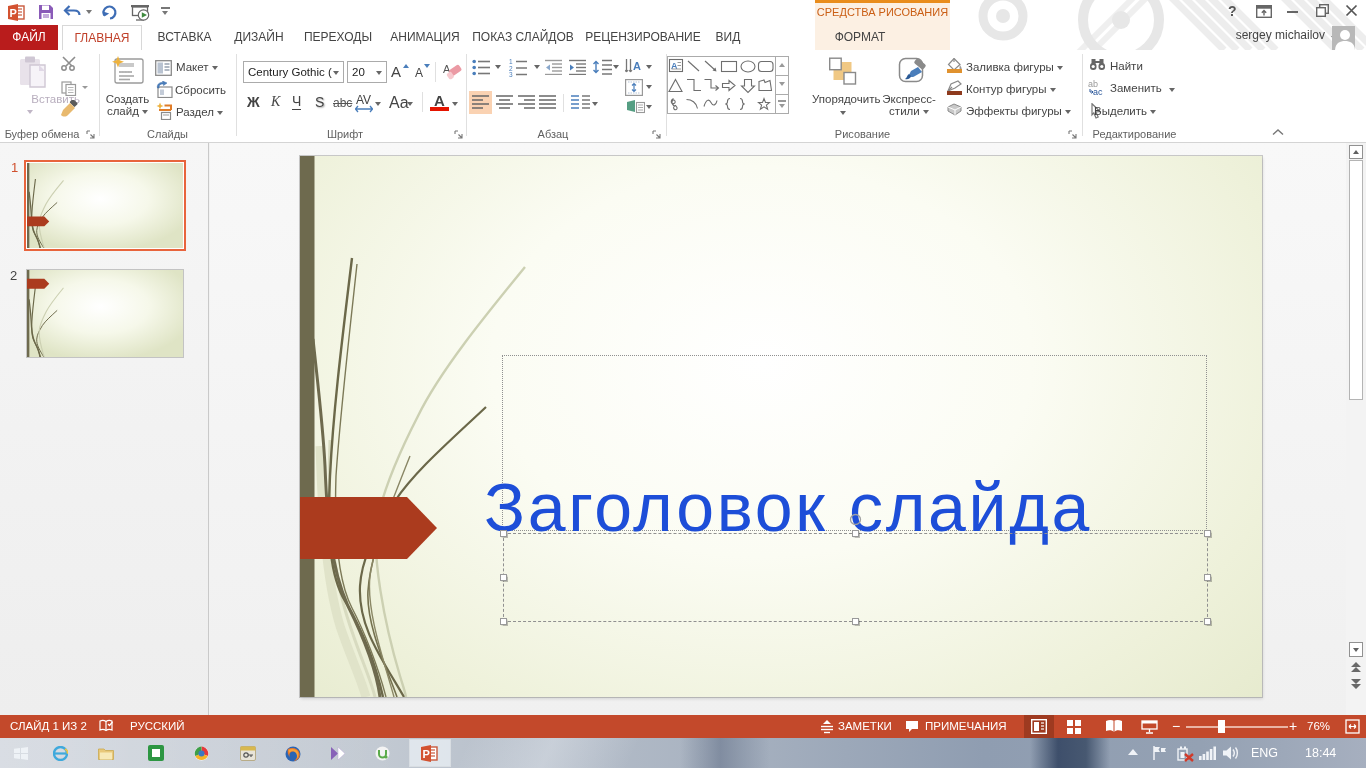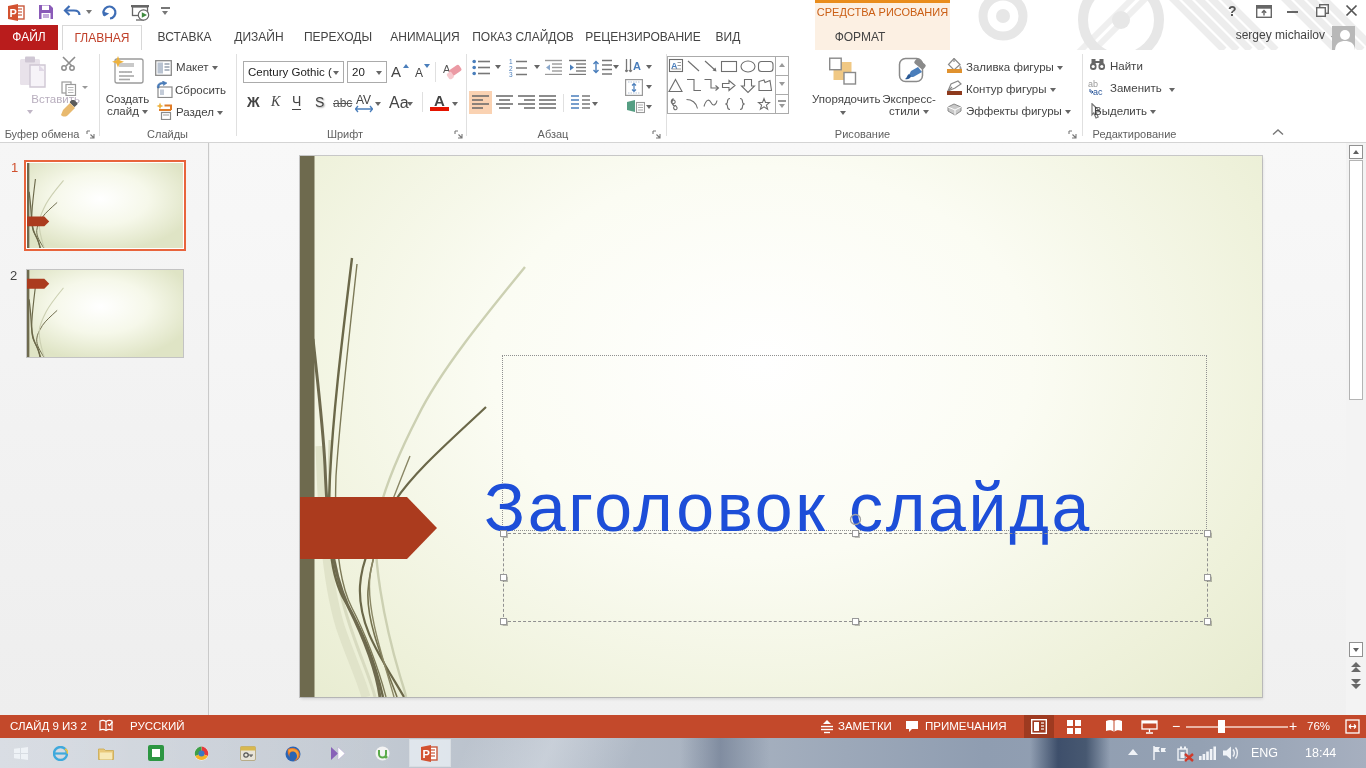--- a/index.html
+++ b/index.html
@@ -585,21 +585,21 @@
     </svg>
   <div class="handle" style="left:500px;top:530px"></div>
   <div class="handle" style="left:852px;top:530px"></div>
   <div class="handle" style="left:1204px;top:530px"></div>
   <div class="handle" style="left:500px;top:574px"></div>
   <div class="handle" style="left:1204px;top:574px"></div>
   <div class="handle" style="left:500px;top:618px"></div>
   <div class="handle" style="left:852px;top:618px"></div>
   <div class="handle" style="left:1204px;top:618px"></div>
   <div id="statusbar">
-    <div class="abs" style="left:10px;top:5px">СЛАЙД 9 ИЗ 2</div>
+    <div class="abs" style="left:10px;top:5px">СЛАЙД 1 ИЗ 2</div>
     <svg class="abs" style="left:99px;top:4px" width="15" height="14" viewBox="0 0 15 14">
       <path d="M1 2 C3 1 5 1 7 2.5 C9 1 11 1 13 2 V11 C11 10 9 10 7 11.5 C5 10 3 10 1 11 Z" fill="none" stroke="#fff" stroke-width="1.2"></path>
       <path d="M7 2.5 V11.5" stroke="#fff" stroke-width="1.2"></path>
       <path d="M9 5 L10.5 6.5 L13.5 3" stroke="#fff" stroke-width="1.3" fill="none"></path>
     </svg>
     <div class="abs" style="left:130px;top:5px">РУССКИЙ</div>
     <svg class="abs" style="left:820px;top:4px" width="14" height="16" viewBox="0 0 14 16">
       <path d="M7 1 L11 5 H3 Z" fill="#fff"></path>
       <g stroke="#fff" stroke-width="1.4">
           <line x1="1" y1="7.5" x2="13" y2="7.5"></line>

